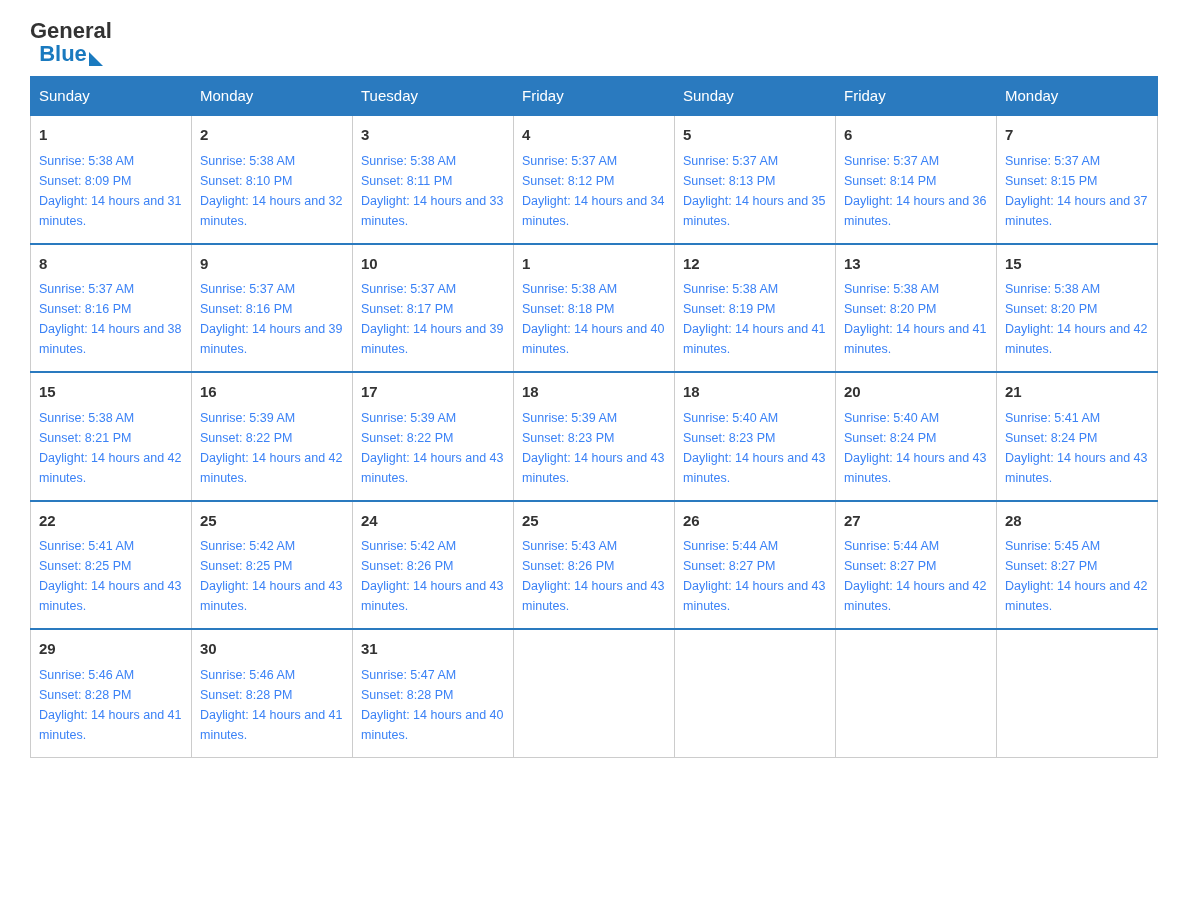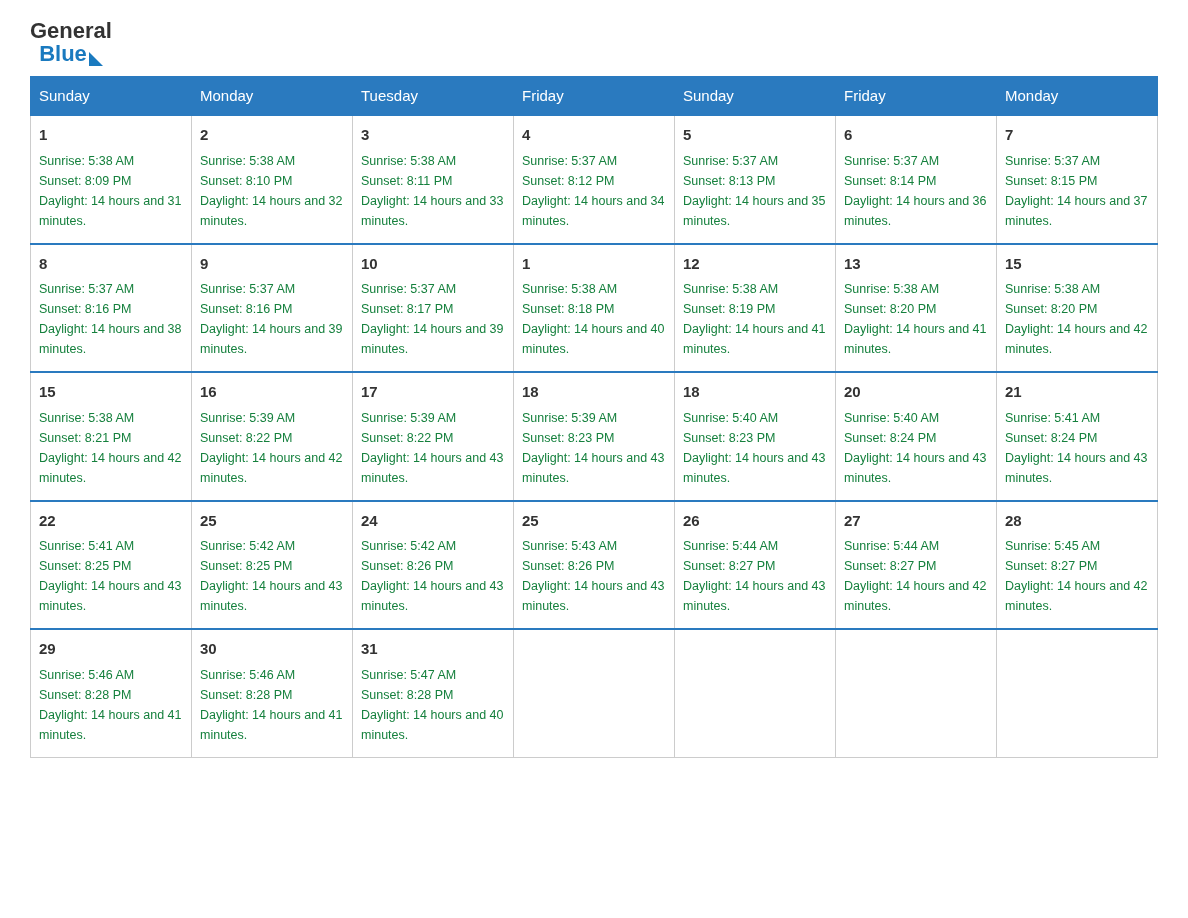--- a/index.html
+++ b/index.html
@@ -64,21 +64,21 @@
       min-height: 90px;
     }
     .calendar td .day-number {
       font-size: 15px;
       font-weight: bold;
       display: block;
       margin-bottom: 4px;
     }
     .calendar td .day-info {
       font-size: 12.5px;
-      color: #15803d;
+      color: #3b82f6;
       line-height: 1.6;
     }
     .calendar tr td {
       background: #fff;
     }
     .calendar td.empty {
       background: #fff;
       border-top: 2px solid #2a7abf;
     }
   </style>

